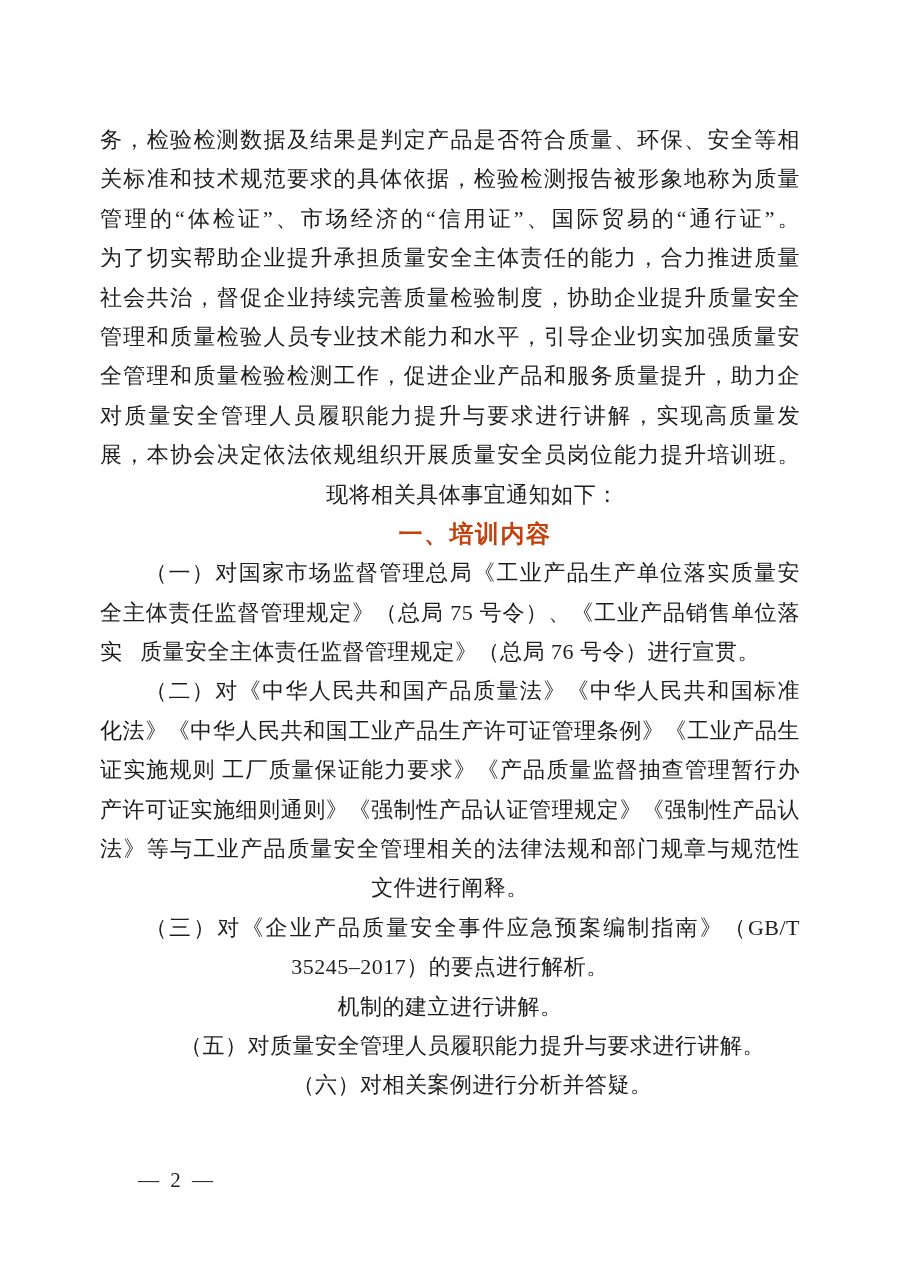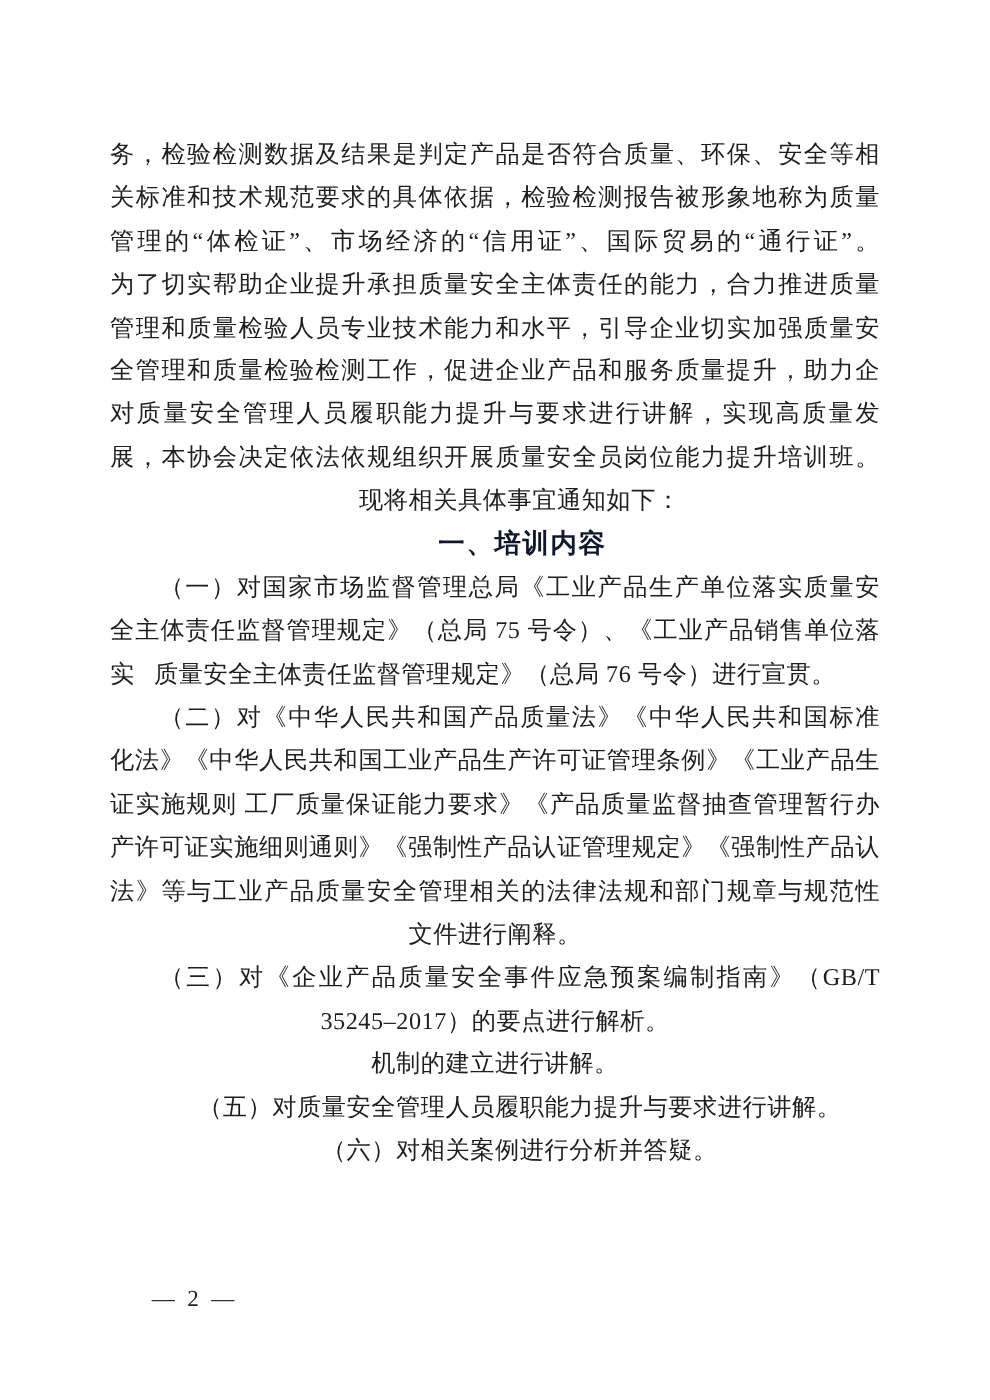--- a/index.html
+++ b/index.html
@@ -37,21 +37,21 @@
   }
   .line.indent {
     padding-left: 45px;
   }
   .line.heading {
     font-family: "Liberation Sans", "DejaVu Sans", sans-serif;
     font-weight: 700;
     font-size: 24px;
     letter-spacing: 1.5px;
     padding-left: 50px;
-    color: #0f172a;
+    color: #c2410c;
   }
   .footer {
     position: absolute;
     left: 138px;
     top: 1166px;
     height: 28px;
     line-height: 28px;
     font-size: 21px;
     letter-spacing: 3px;
     color: #222222;
@@ -59,20 +59,21 @@
 </style>
 </head>
 <body>
 
 <div class="page">
   <div class="body-text" id="lines-container">
       <div class="line justify">务，检验检测数据及结果是判定产品是否符合质量、环保、安全等相</div>
       <div class="line justify">关标准和技术规范要求的具体依据，检验检测报告被形象地称为质量</div>
       <div class="line justify">管理的“体检证”、市场经济的“信用证”、国际贸易的“通行证”。</div>
       <div class="line justify">为了切实帮助企业提升承担质量安全主体责任的能力，合力推进质量</div>
+      <div class="line justify">社会共治，督促企业持续完善质量检验制度，协助企业提升质量安全</div>
       <div class="line justify">管理和质量检验人员专业技术能力和水平，引导企业切实加强质量安</div>
       <div class="line justify">全管理和质量检验检测工作，促进企业产品和服务质量提升，助力企</div>
       <div class="line justify">对质量安全管理人员履职能力提升与要求进行讲解，实现高质量发</div>
       <div class="line justify">展，本协会决定依法依规组织开展质量安全员岗位能力提升培训班。</div>
       <div class="line indent">现将相关具体事宜通知如下：</div>
       <div class="line heading">一、培训内容</div>
       <div class="line indent justify">（一）对国家市场监督管理总局《工业产品生产单位落实质量安</div>
       <div class="line justify">全主体责任监督管理规定》（总局 75 号令）、《工业产品销售单位落实</div>
       <div class="line">质量安全主体责任监督管理规定》（总局 76 号令）进行宣贯。</div>
       <div class="line indent justify">（二）对《中华人民共和国产品质量法》《中华人民共和国标准</div>

